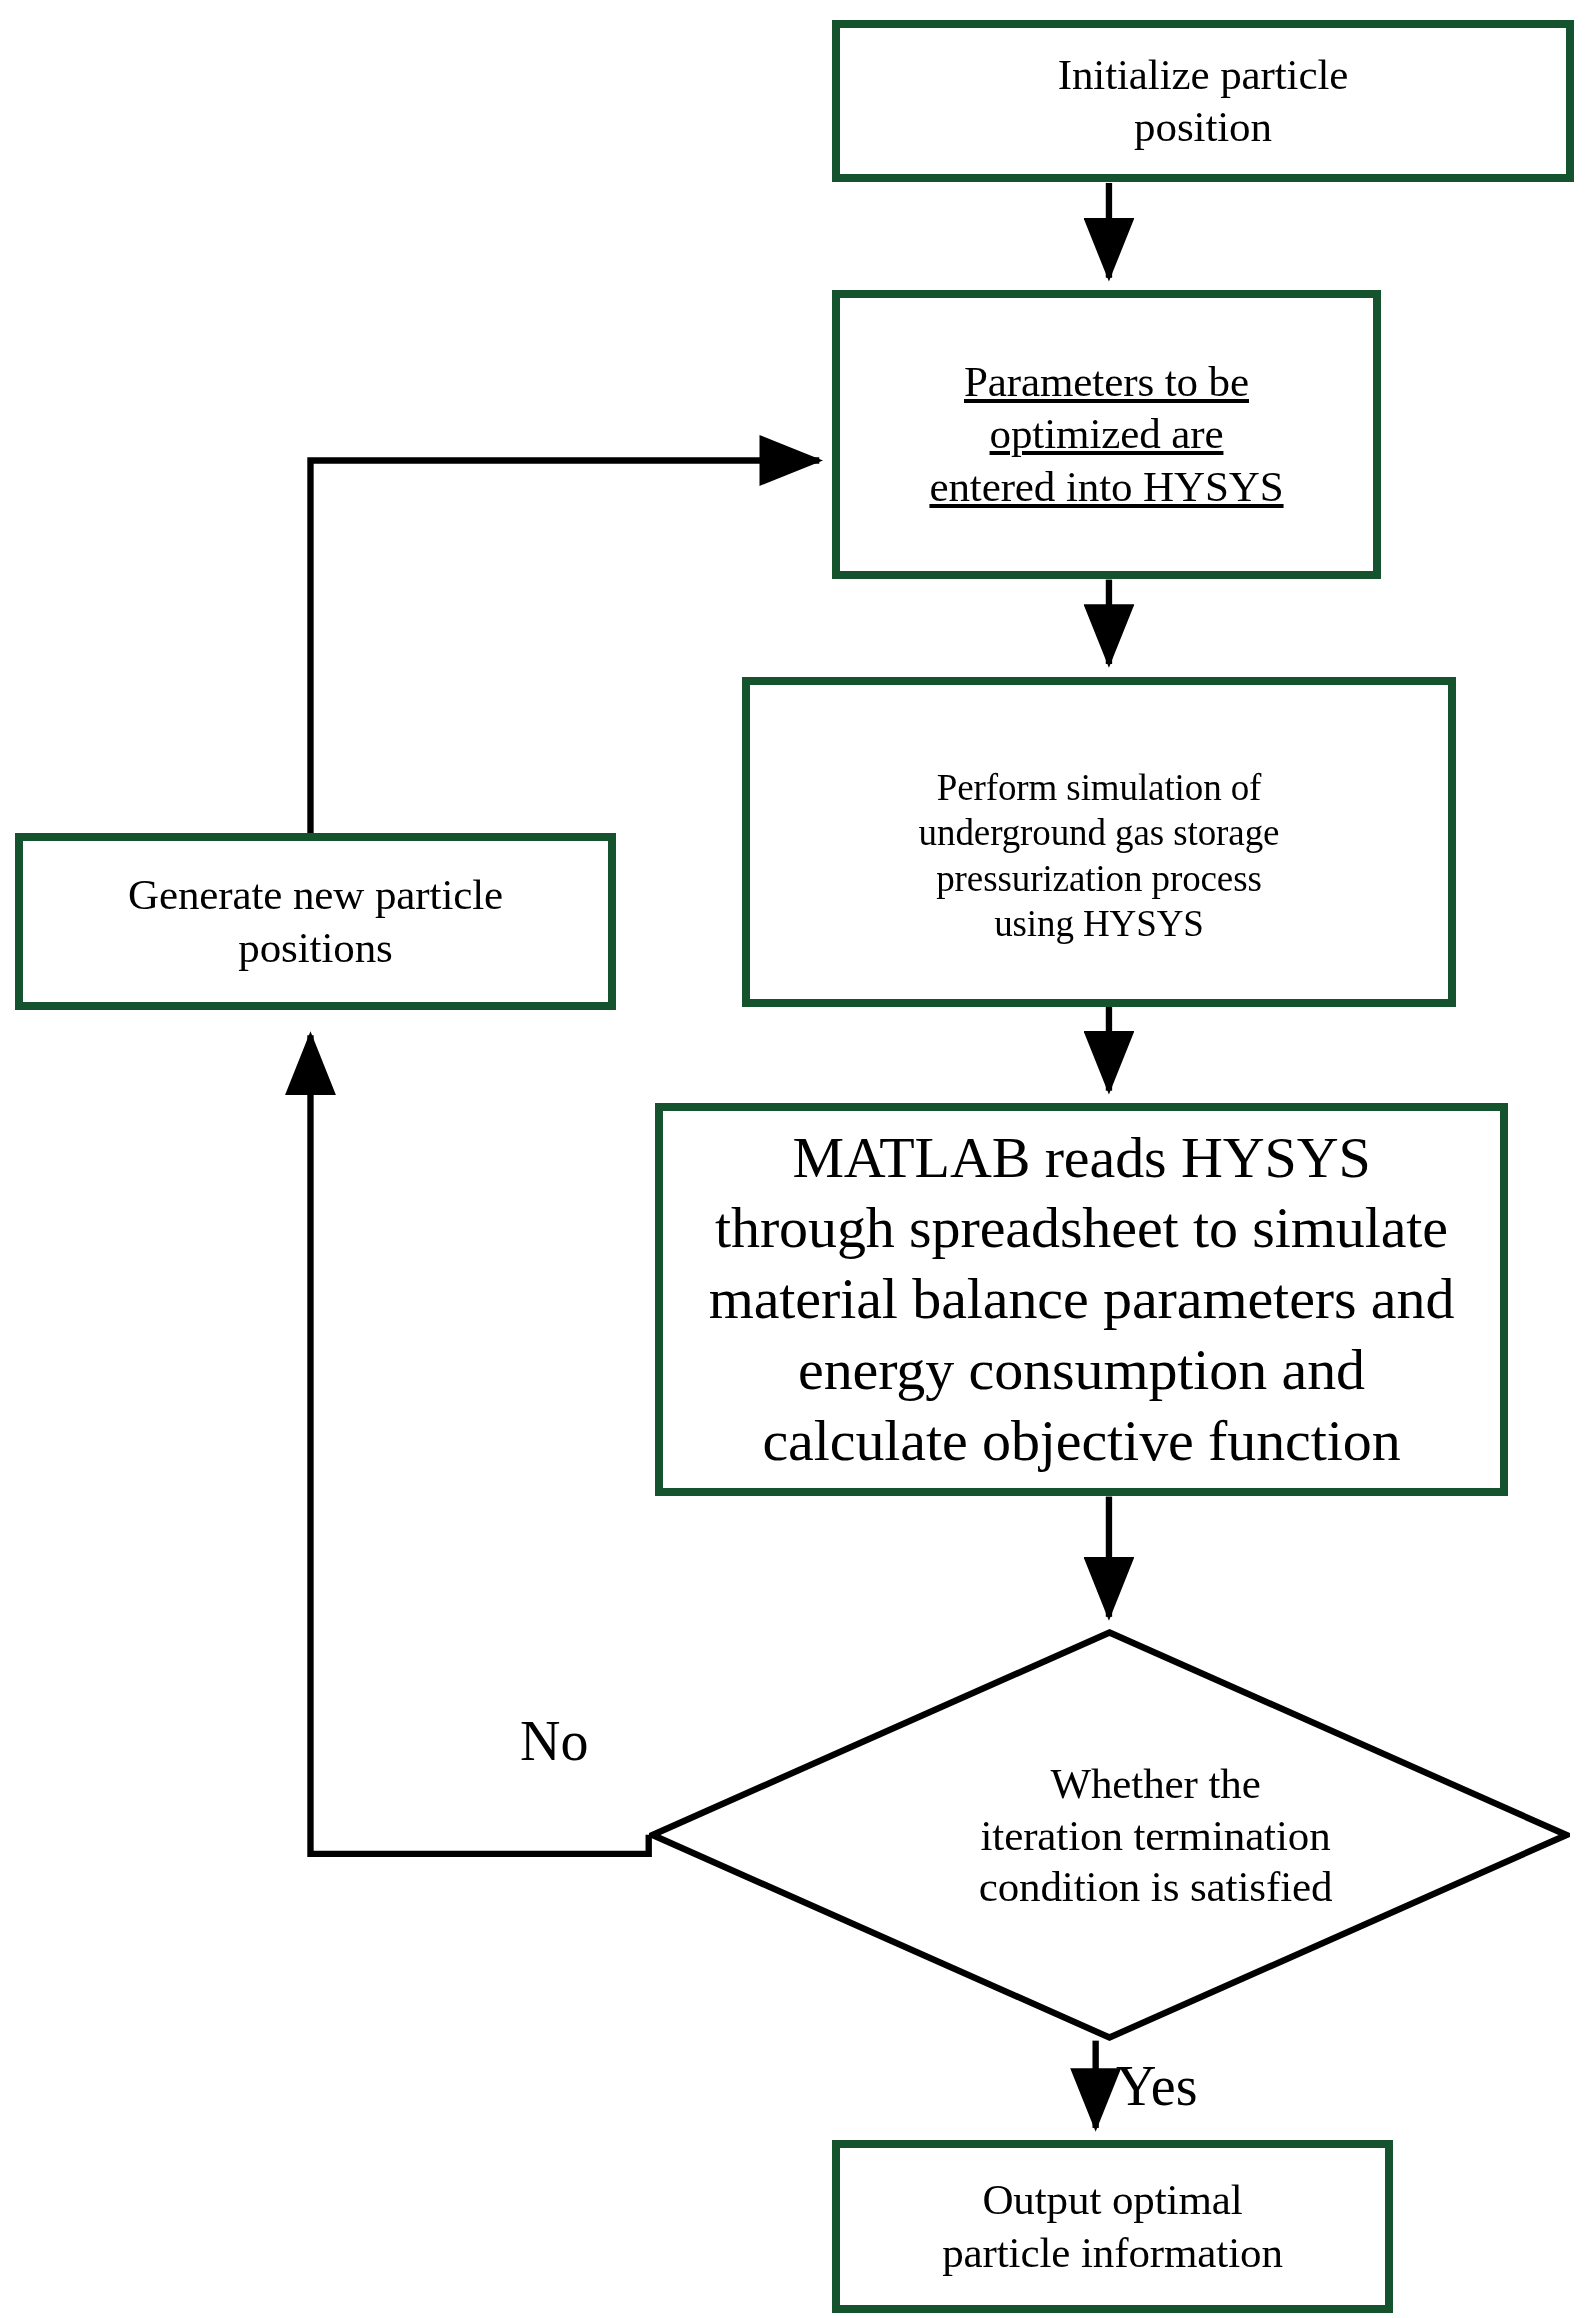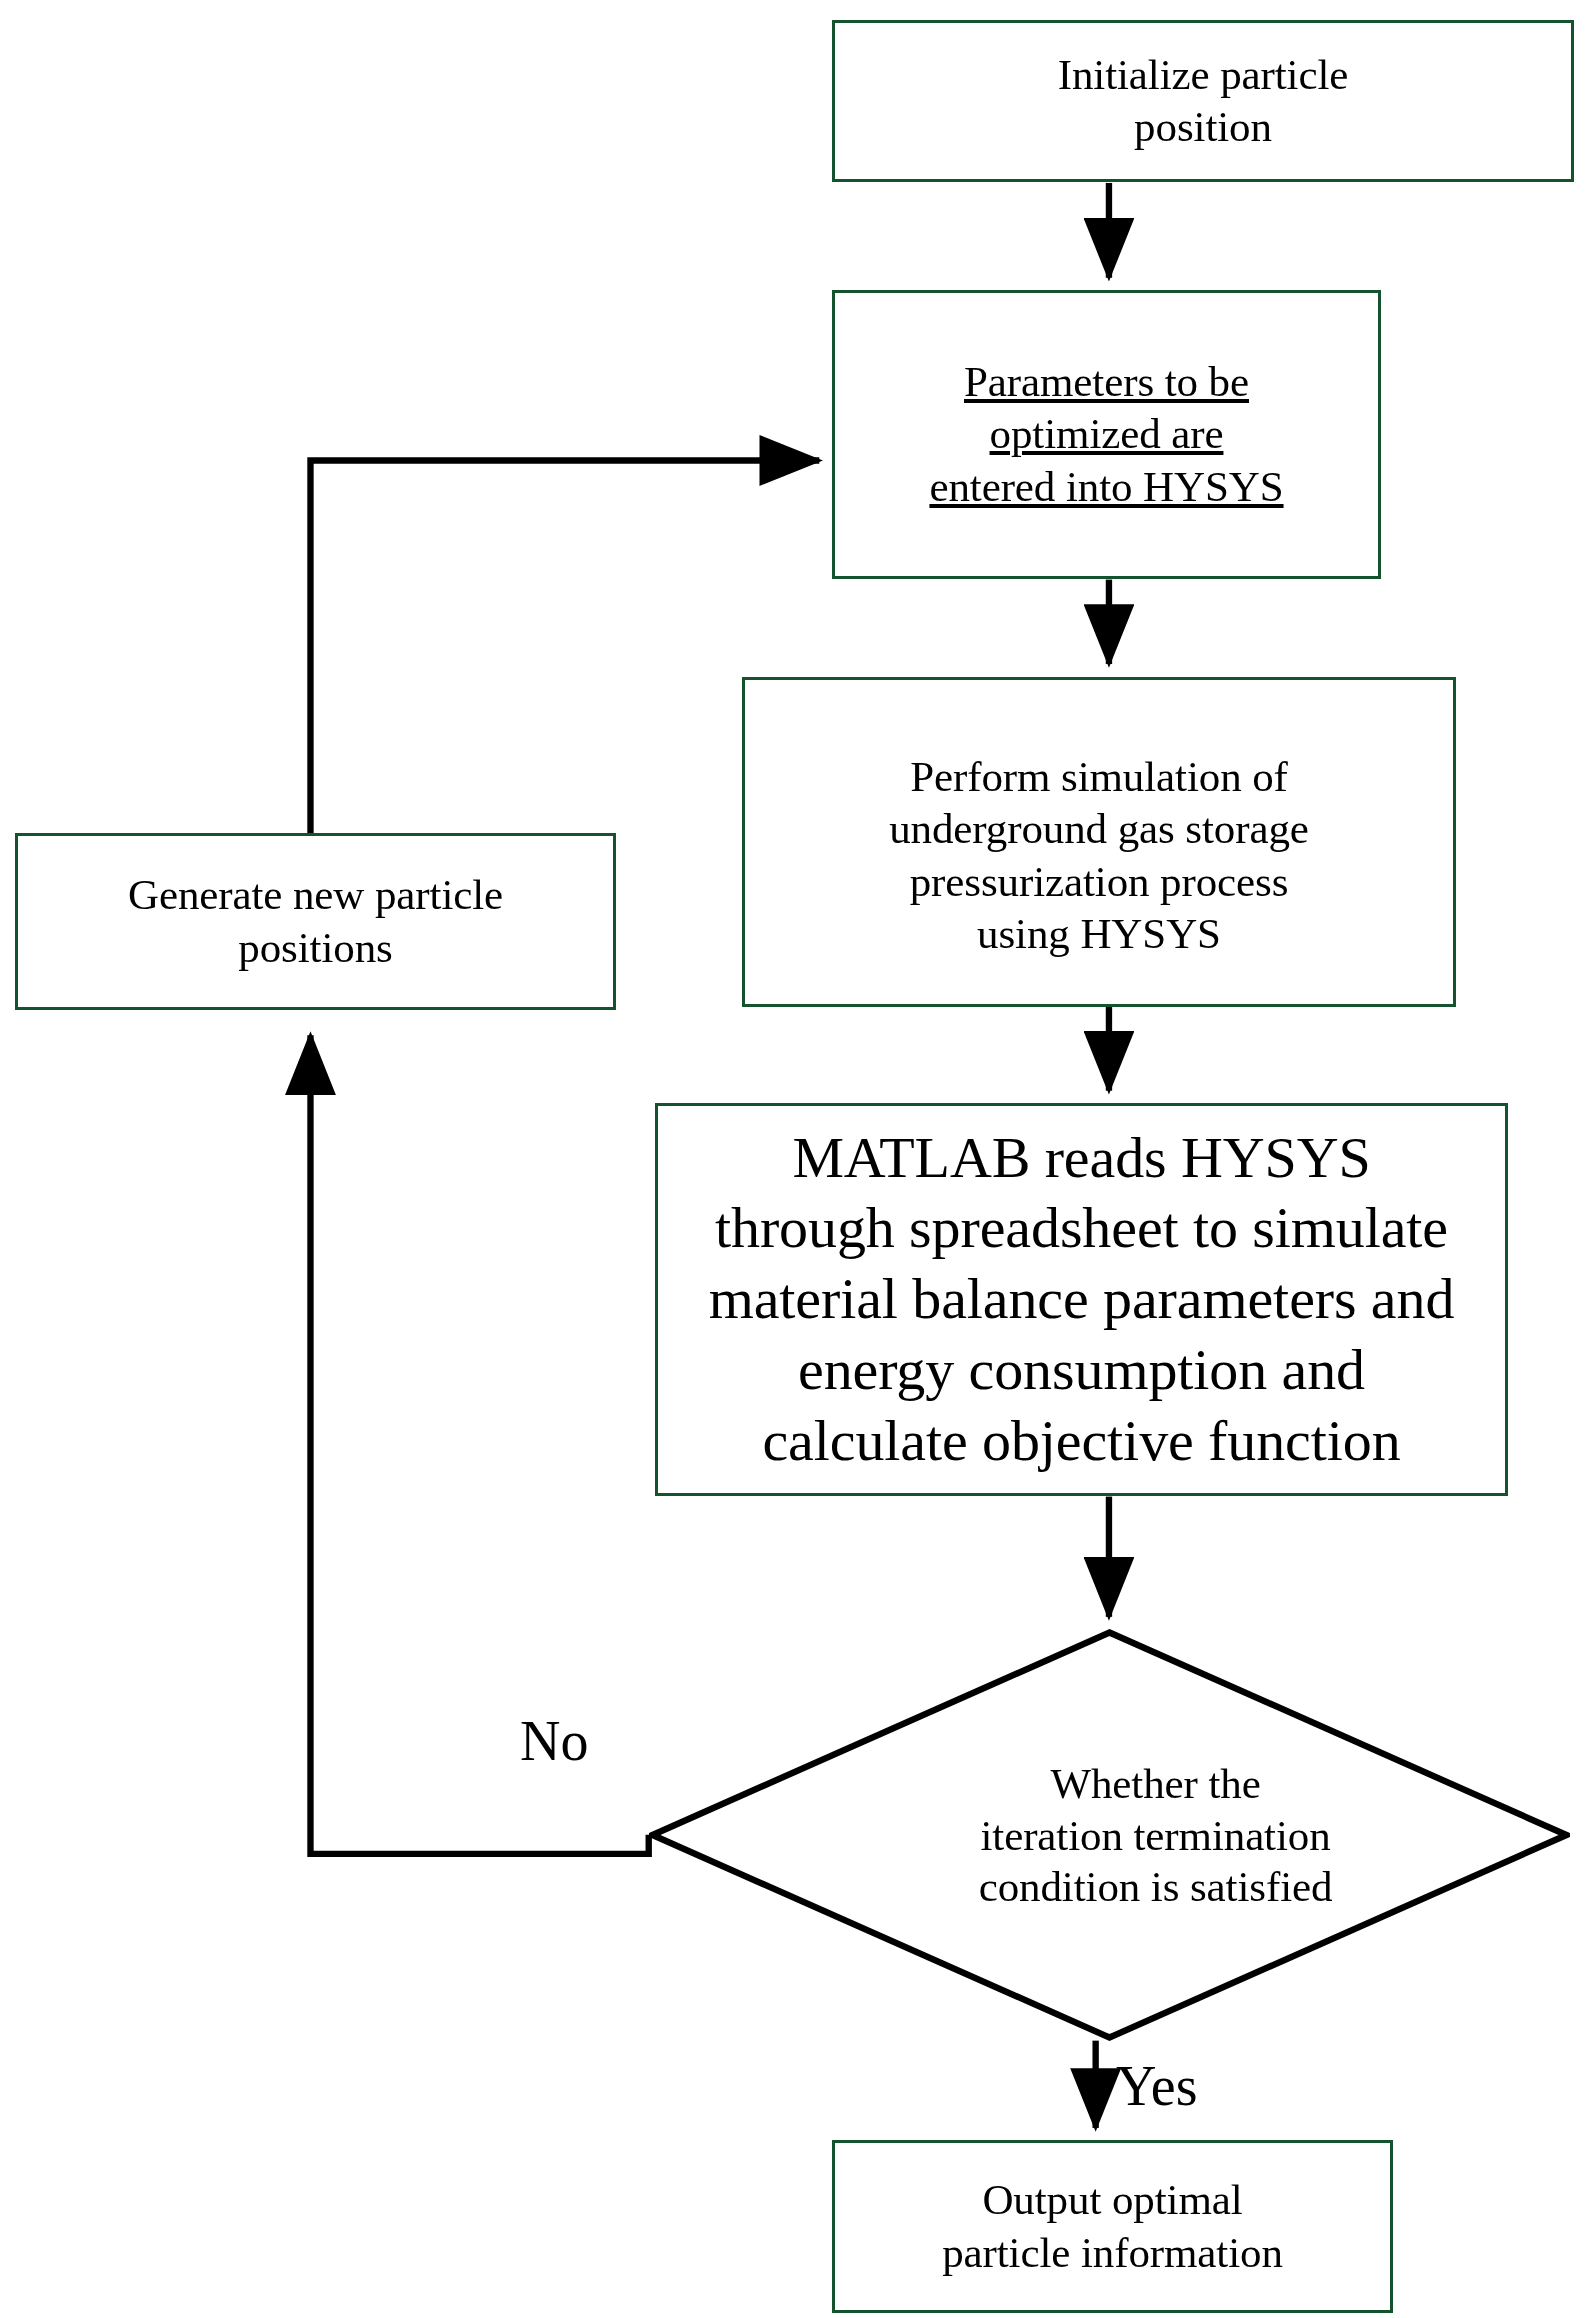--- a/index.html
+++ b/index.html
@@ -29,39 +29,39 @@
     position: absolute;
     box-sizing: border-box;
     display: flex;
     align-items: center;
     justify-content: center;
     text-align: center;
     color: #000000;
     background: #ffffff;
   }
   .proc {
-    border: 3px solid #14532d;
+    border: 8px solid #14532d;
   }
   .node-label {
     display: block;
     width: 100%;
     line-height: 1.22;
     font-weight: 400;
     letter-spacing: -0.1px;
     white-space: pre-line;
   }
   
   #node-init      { left: 832px; top: 20px;   width: 742px; height: 162px;  }
   #node-init .node-label      { font-size: 43px; }
 
   #node-params    { left: 832px; top: 290px;  width: 549px;  height: 289px; text-decoration: underline;  }
   #node-params .node-label    { font-size: 43px; }
 
   #node-simulate  { left: 742px; top: 677px; width: 714px; height: 330px;  }
-  #node-simulate .node-label  { font-size: 43px; margin-top: 27px; }
+  #node-simulate .node-label  { font-size: 37px; margin-top: 27px; }
 
   #node-matlab    { left: 655px; top: 1103px; width: 853px; height: 393px;  }
   #node-matlab .node-label    { font-size: 58px; }
 
   #node-generate  { left: 15px;   top: 833px; width: 601px; height: 177px;  }
   #node-generate .node-label  { font-size: 43px; }
 
   #node-output    { left: 832px; top: 2140px; width: 561px;  height: 173px;  }
   #node-output .node-label    { font-size: 43px; }
 

